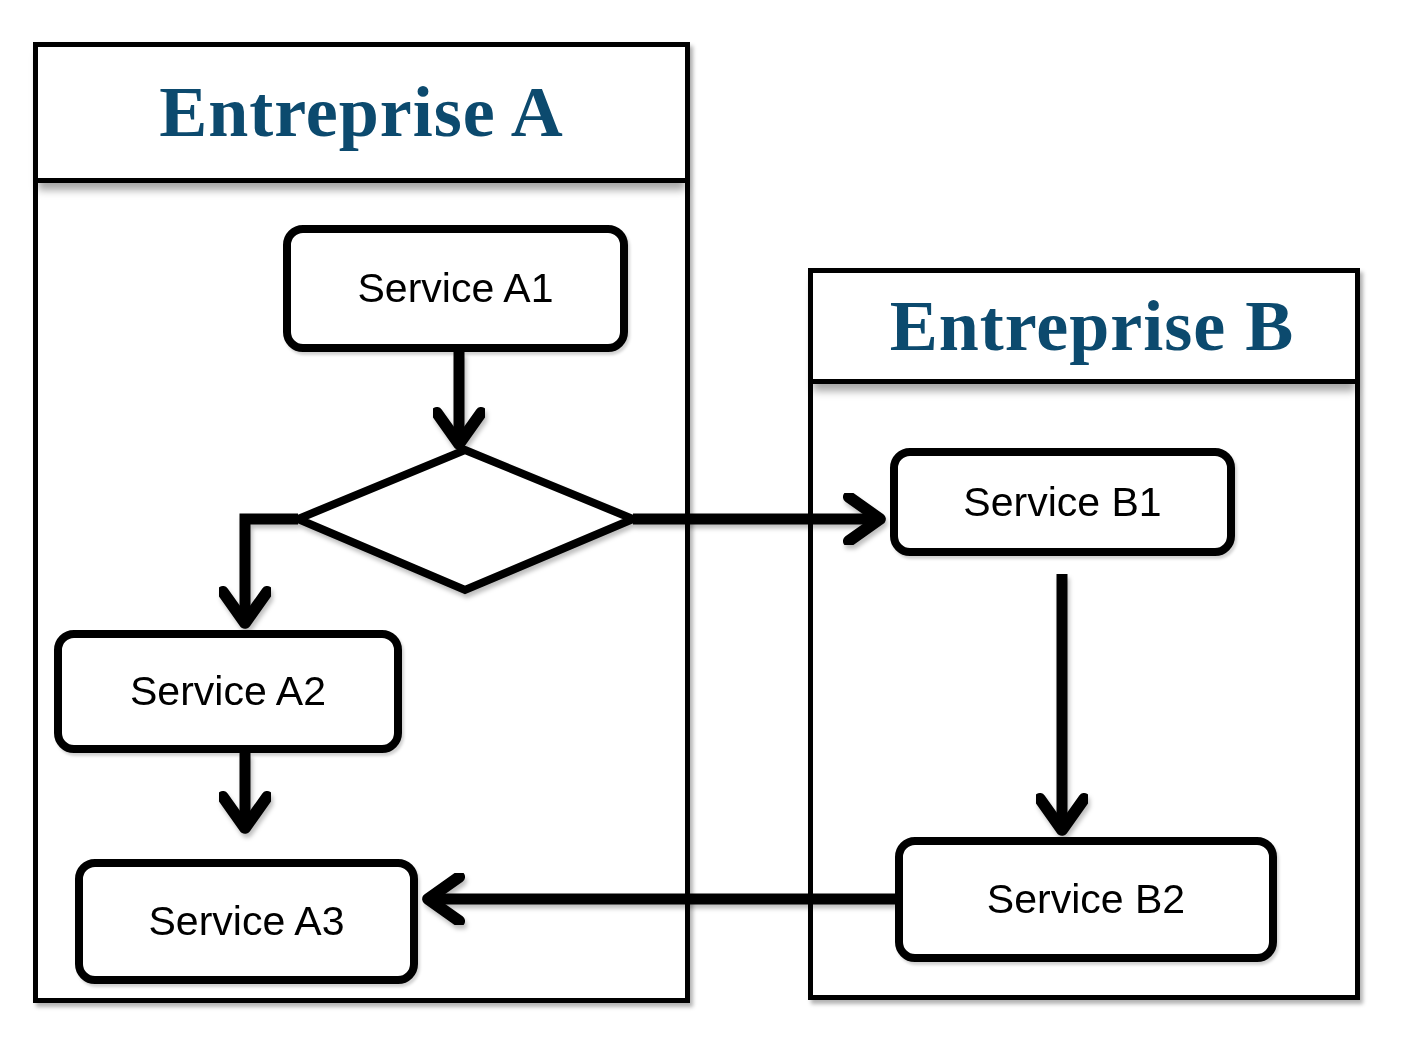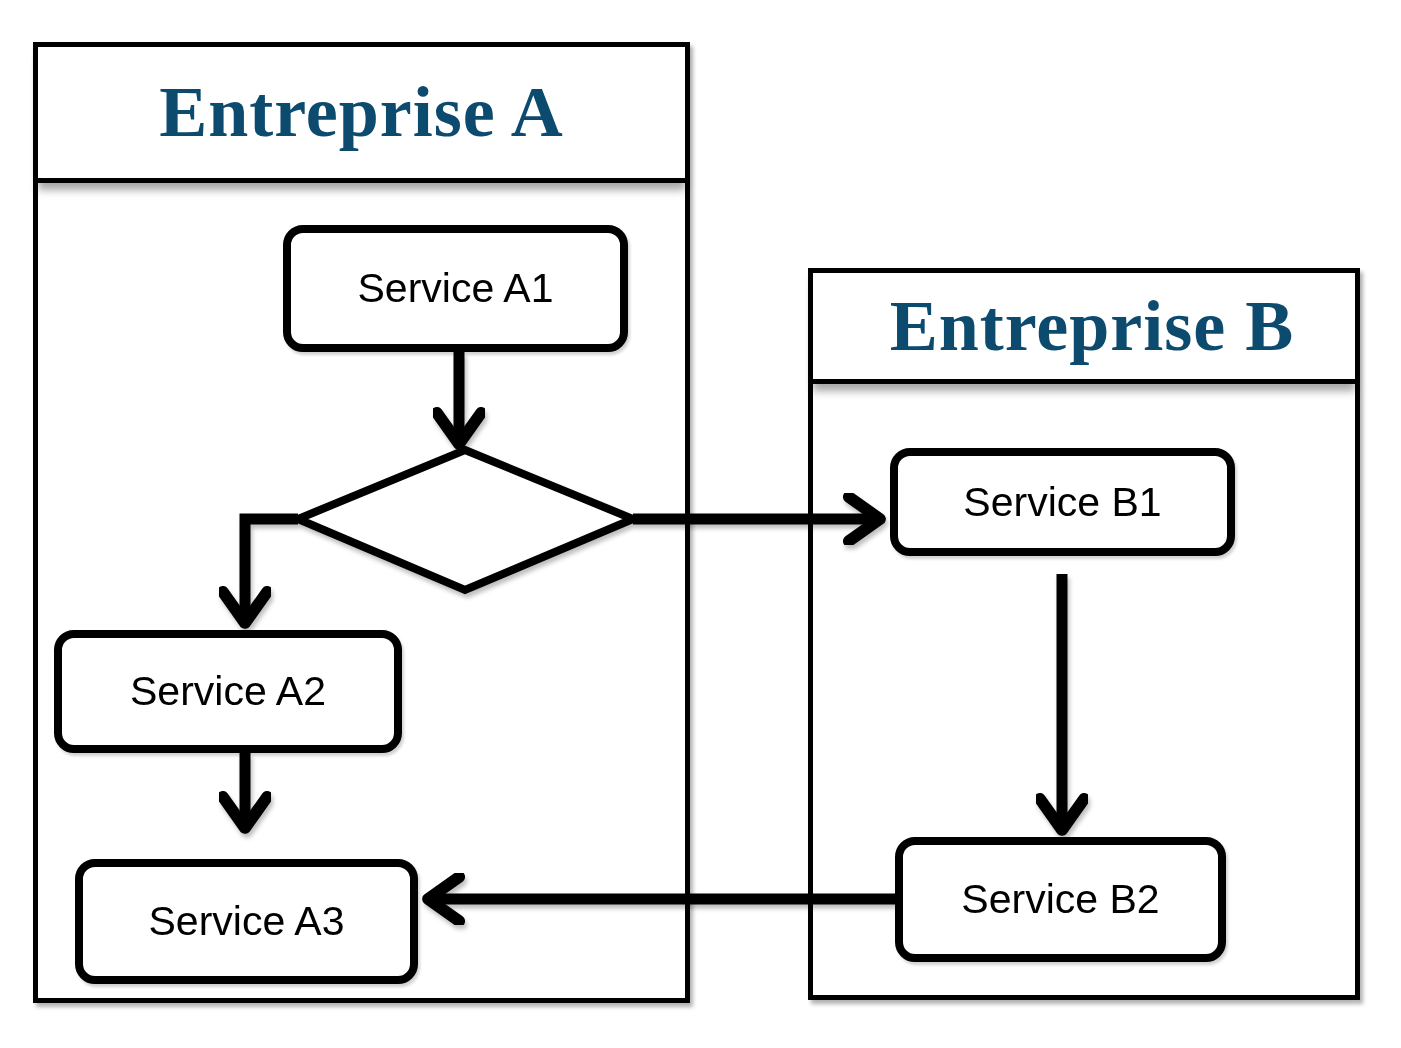--- a/index.html
+++ b/index.html
@@ -59,21 +59,21 @@
     box-shadow: 2px 3px 3px rgba(0,0,0,0.18);
   }
   .node-label {
     font-size: 41px;
     color: #000000;
   }
   .node-a1 { left: 283px; top: 225px; width: 345px; height: 127px; }
   .node-a2 { left: 54px;  top: 630px; width: 348px; height: 123px; }
   .node-a3 { left: 75px;  top: 835px; width: 343px; height: 125px; margin-top: 24px; }
   .node-b1 { left: 890px; top: 448px; width: 345px; height: 108px; }
-  .node-b2 { left: 895px; top: 837px; width: 331px; height: 125px; }
+  .node-b2 { left: 895px; top: 837px; width: 382px; height: 125px; }
   
   .connector-layer {
     position: absolute;
     left: 0; top: 0;
     width: 1401px;
     height: 1048px;
     z-index: 3;
     pointer-events: none;
     filter: drop-shadow(2px 4px 2px rgba(0,0,0,0.25));
   }

